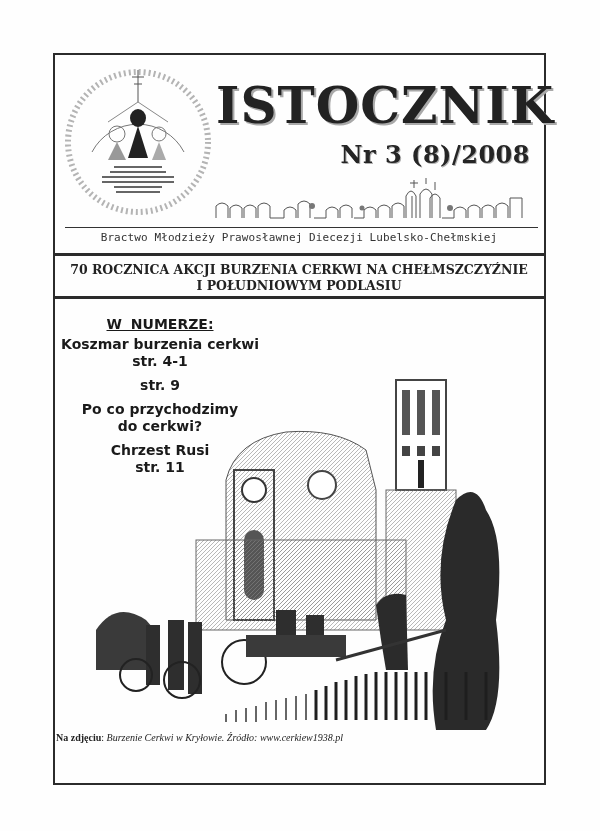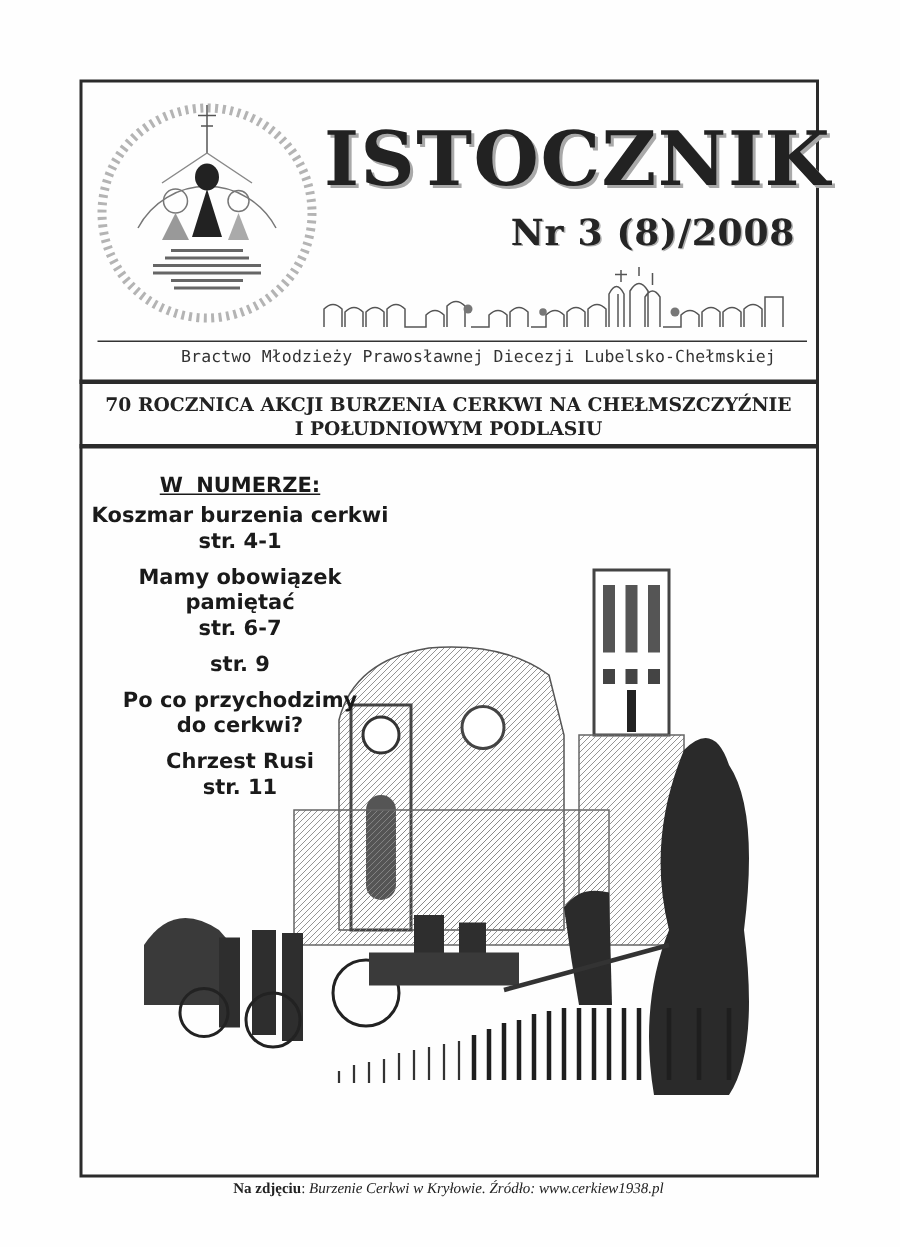--- a/index.html
+++ b/index.html
@@ -19,35 +19,35 @@
     }
     .issue {
       position: absolute; left: 336px; top: 140px; width: 194px; text-align: right;
       font-family: "DejaVu Serif", serif; font-weight: bold; font-size: 24px; color: #252525;
       text-shadow: 1px 1px 0 #b0b0b0; letter-spacing: 0.5px;
     }
     .skyline { position: absolute; left: 214px; top: 178px; width: 310px; height: 42px; }
     .thin-line { position: absolute; left: 65px; top: 227px; width: 473px; height: 1px; background: #333; }
     .org {
       position: absolute; left: 56px; top: 231px; width: 486px; text-align: center;
-      font-family: "DejaVu Sans Mono", monospace; font-size: 11px; color: #333; letter-spacing: 0.1px; padding-left: 20px;
+      font-family: "DejaVu Sans Mono", monospace; font-size: 11px; color: #333; letter-spacing: 0.1px;
     }
     .divider { position: absolute; left: 53px; width: 492px; height: 3px; background: #2b2b2b; }
     .headline {
       position: absolute; left: 56px; top: 262px; width: 486px; text-align: center;
       font-family: "DejaVu Serif", serif; font-weight: bold; font-size: 12.5px; line-height: 16px; color: #222;
     }
     .contents { position: absolute; left: 60px; top: 316px; width: 200px; text-align: center; font-weight: bold; color: #1a1a1a; }
     .contents .heading { font-size: 14px; text-decoration: underline; word-spacing: 4px; margin-bottom: 4px; }
     .contents .item { margin-bottom: 7px; }
     .contents .item-title { font-size: 14px; line-height: 17px; }
     .contents .item-page { font-size: 14px; line-height: 17px; }
     .photo { position: absolute; left: 86px; top: 370px; width: 424px; height: 384px; }
     .caption {
-      position: absolute; left: 56px; top: 787px; width: 486px; text-align: center;
+      position: absolute; left: 56px; top: 732px; width: 486px; text-align: left;
       font-family: "Liberation Serif", serif; font-size: 10px; color: #222;
     }
     .caption .lab { font-weight: bold; }
     .caption .txt { font-style: italic; }
   </style>
 </head>
 <body>
 
 <div class="frame"></div>
 
@@ -178,24 +178,20 @@
   </g>
 </svg>
 
 <div class="contents">
   <div class="heading">W NUMERZE:</div>
   <div class="item">
     <div class="item-title">Koszmar burzenia cerkwi</div>
     <div class="item-page">str. 4-1</div>
   </div>
   <div class="item">
-    <div class="item-title">Mamy obowiązek pamiętać</div>
-    <div class="item-page">str. 6-7</div>
-  </div>
-  <div class="item">
     <div class="item-page">str. 9</div>
   </div>
   <div class="item">
     <div class="item-title">Po co przychodzimy</div>
     <div class="item-title">do cerkwi?</div>
   </div>
   <div class="item">
     <div class="item-title">Chrzest Rusi</div>
     <div class="item-page">str. 11</div>
   </div>

